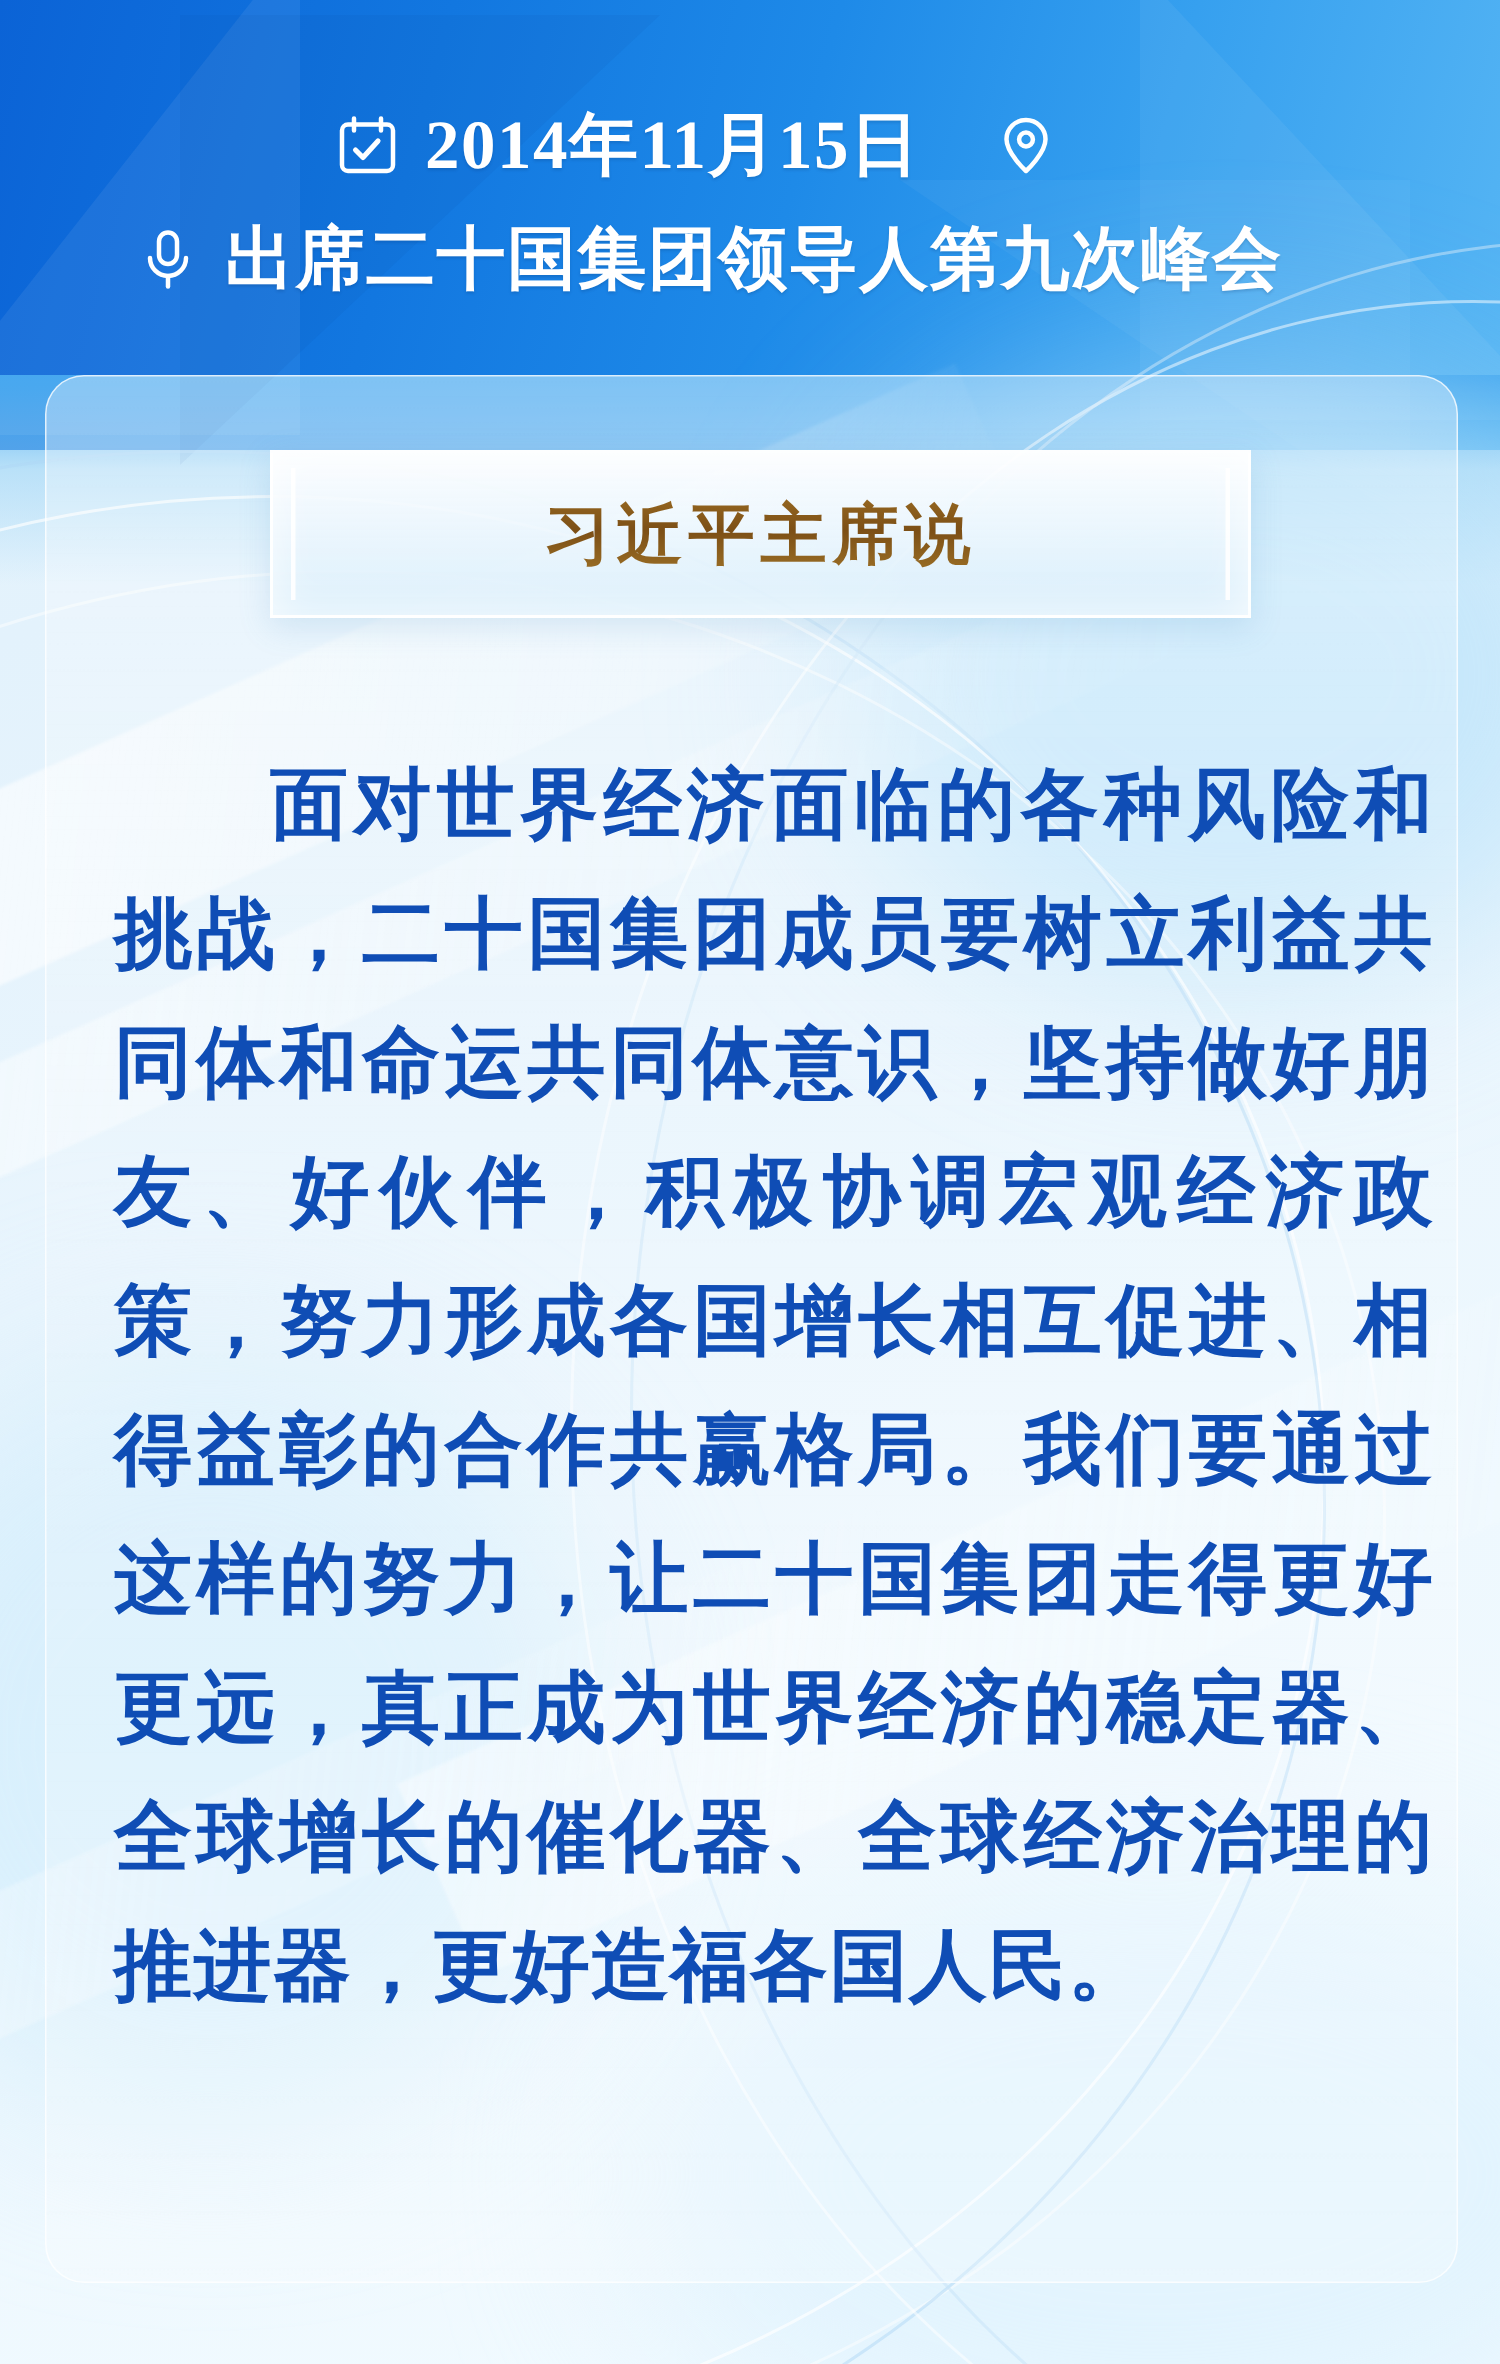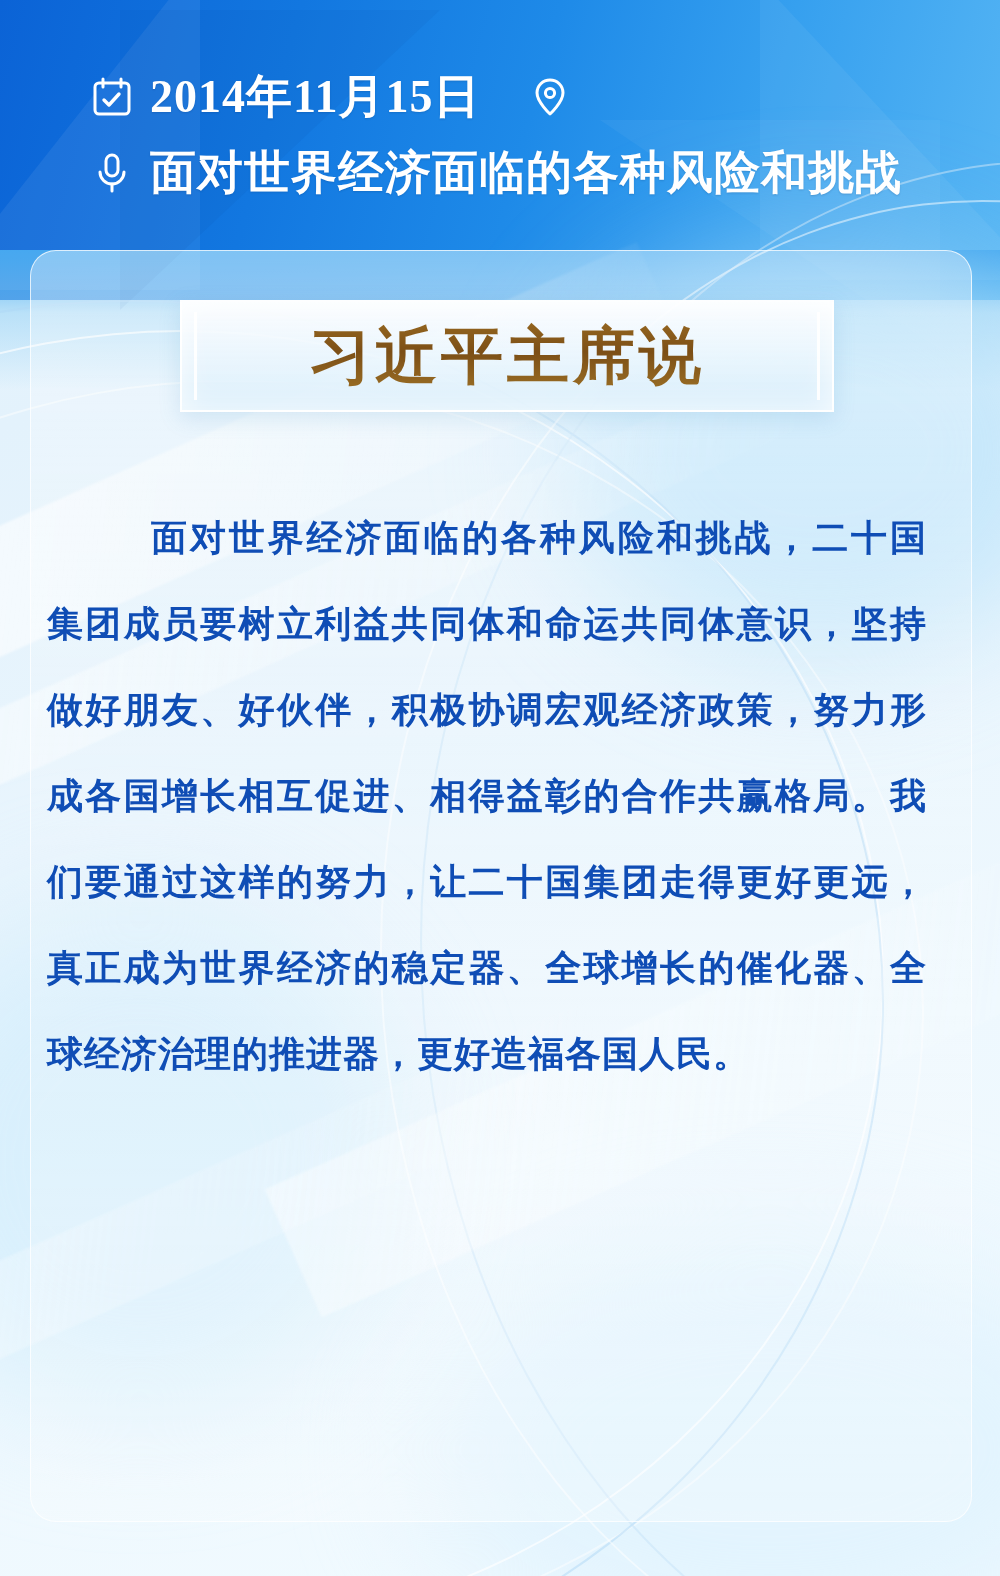--- a/index.html
+++ b/index.html
@@ -96,20 +96,21 @@
   .header {
     position: absolute;
     top: 62px;
     left: 88px;
     color: #ffffff;
   }
   .meta-row {
     display: flex;
     align-items: center;
     height: 70px;
+    justify-content: center;
   }
   .meta-icon {
     width: 48px;
     height: 48px;
     display: inline-flex;
     align-items: center;
     justify-content: center;
     margin-right: 14px;
     flex: none;
   }
@@ -146,21 +147,21 @@
     position: absolute;
     top: 10px;
     bottom: 10px;
     width: 3px;
     background: rgba(255,255,255,0.9);
   }
   .plaque:before { left: 12px; }
   .plaque:after { right: 12px; }
   .plaque-title {
     font-family: Liberation Sans, sans-serif;
-    font-size: 62px;
+    font-size: 44px;
     font-weight: 700;
     letter-spacing: 4px;
     background: linear-gradient(180deg, #9a6b22 0%, #7c4f16 45%, #9f7328 100%);
     -webkit-background-clip: text;
     background-clip: text;
     color: #7c4f16;
     -webkit-text-fill-color: transparent;
   }
 
   
@@ -170,24 +171,24 @@
     left: 30px;
     width: 940px;
     height: 1270px;
     border-radius: 26px;
     border: 1px solid rgba(255,255,255,0.75);
     background: linear-gradient(180deg, rgba(255,255,255,0.35) 0%, rgba(255,255,255,0.12) 40%, rgba(255,255,255,0.28) 100%);
   }
   .quote {
     position: absolute;
     top: 495px;
-    left: 47px;
+    left: 76px;
     width: 880px;
     font-family: "Liberation Serif", "DejaVu Serif", serif;
-    font-size: 36px;
+    font-size: 52px;
     font-weight: 700;
     line-height: 86px;
     color: #0f4db5;
     text-align: justify;
     text-indent: 104px;
     letter-spacing: 1px;
   }
 </style>
 </head>
 <body>
@@ -237,21 +238,21 @@
     </div>
 
     <div class="meta-row meta-row2">
       <span class="meta-icon">
         <svg width="44" height="44" viewBox="0 0 44 44" fill="none">
           <rect x="16" y="4" width="12" height="21" rx="6" stroke="#ffffff" stroke-width="3"></rect>
           <path d="M10 21c0 6.6 5.4 12 12 12s12-5.4 12-12" stroke="#ffffff" stroke-width="3" stroke-linecap="round"></path>
           <path d="M22 33v7" stroke="#ffffff" stroke-width="3" stroke-linecap="round"></path>
         </svg>
       </span>
-      <span class="meta-text">面对世界经济面临的各种风险和挑战</span>
+      <span class="meta-text">出席二十国集团领导人第九次峰会</span>
     </div>
 
   </div>
 
   <div class="plaque">
     <span class="plaque-title">习近平主席说</span>
   </div>
 
   <div class="quote">面对世界经济面临的各种风险和挑战，二十国集团成员要树立利益共同体和命运共同体意识，坚持做好朋友、好伙伴，积极协调宏观经济政策，努力形成各国增长相互促进、相得益彰的合作共赢格局。我们要通过这样的努力，让二十国集团走得更好更远，真正成为世界经济的稳定器、全球增长的催化器、全球经济治理的推进器，更好造福各国人民。</div>
 

